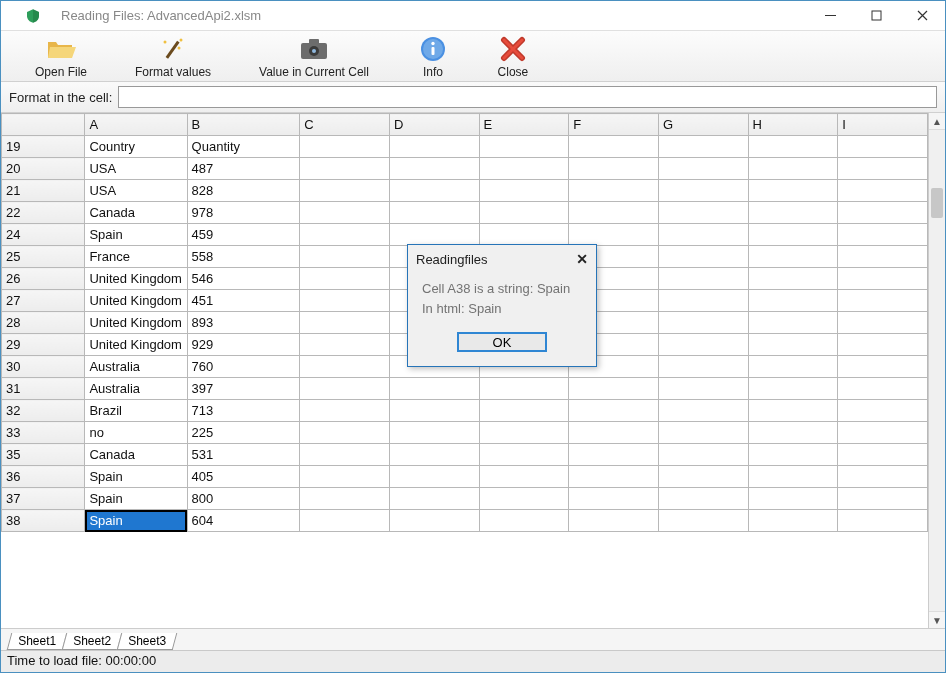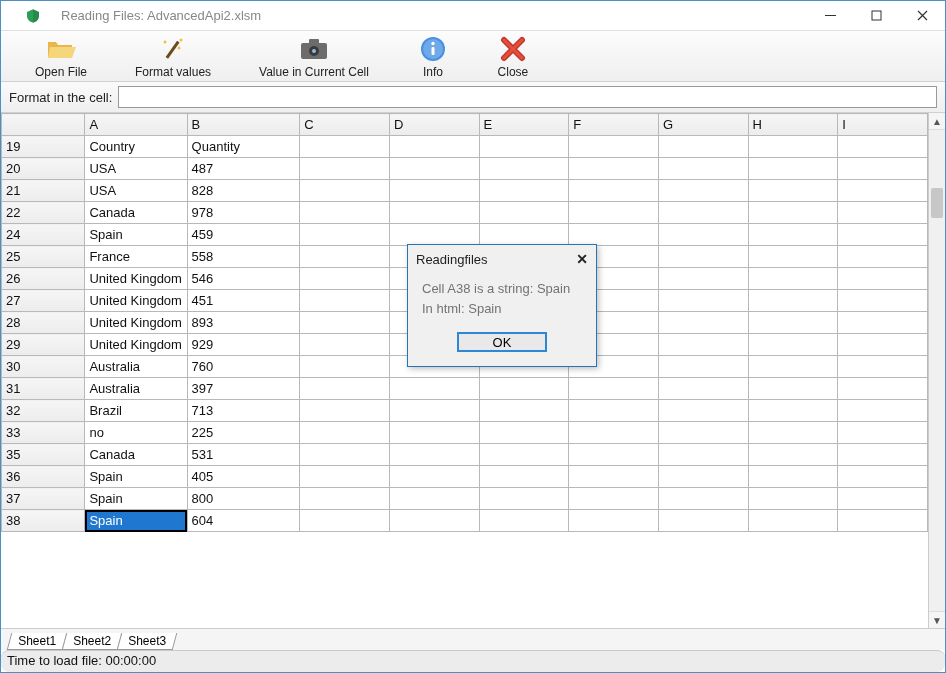--- a/index.html
+++ b/index.html
@@ -39,21 +39,21 @@
   .vscroll .arrow { height:17px; display:flex; align-items:center; justify-content:center; font-size:10px; color:#555; background:#f5f5f5; border-bottom:1px solid #ddd; }
   .vscroll .arrow.bot { position:absolute; bottom:0; width:100%; border-top:1px solid #ddd; border-bottom:none; }
   .vscroll .thumb { position:absolute; left:2px; right:2px; top:75px; height:30px; background:#c7c7c7; border-radius:2px; }
 
   
   .tabbar { height:22px; background:#f5f5f5; border-top:1px solid #ccc; display:flex; align-items:flex-end; padding-left:8px; font-size:12px; }
   .sheet-tab { background:#fff; border:1px solid #999; border-top:none; padding:1px 8px; margin-right:-1px; position:relative; transform:skewX(-15deg); }
   .sheet-tab span { display:inline-block; transform:skewX(15deg); }
 
   
-  .statusbar { height:22px; background:#ececec; border-top:1px solid #c9c9c9; padding:2px 6px; font-size:13px; color:#111;border-radius:8px; }
+  .statusbar { height:22px; background:#ececec; border-top:1px solid #c9c9c9; padding:2px 6px; font-size:13px; color:#111; }
 
   
   .dialog { position:absolute; left:406px; top:243px; width:190px; background:#f0f0f0; border:1px solid #2674b8; box-shadow:2px 2px 6px rgba(0,0,0,0.25); z-index:50; }
   .dialog .dlg-title { display:flex; align-items:center; justify-content:space-between; padding:6px 8px; font-size:13px; color:#222; }
   .dialog .dlg-title .xbtn { font-size:14px; font-weight:bold; cursor:default; }
   .dialog .dlg-body { padding:6px 14px 4px; font-size:13px; color:#737373; line-height:1.5; }
   .dialog .dlg-actions { display:flex; justify-content:center; padding:10px 0 14px; }
   .dialog .okbtn { width:90px; height:20px; background:#e9e9e9; border:2px solid #2f86d3; font-size:13px; }
 
 </style>

